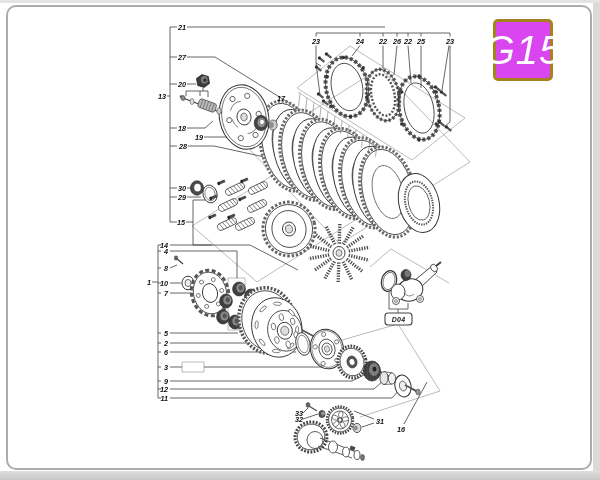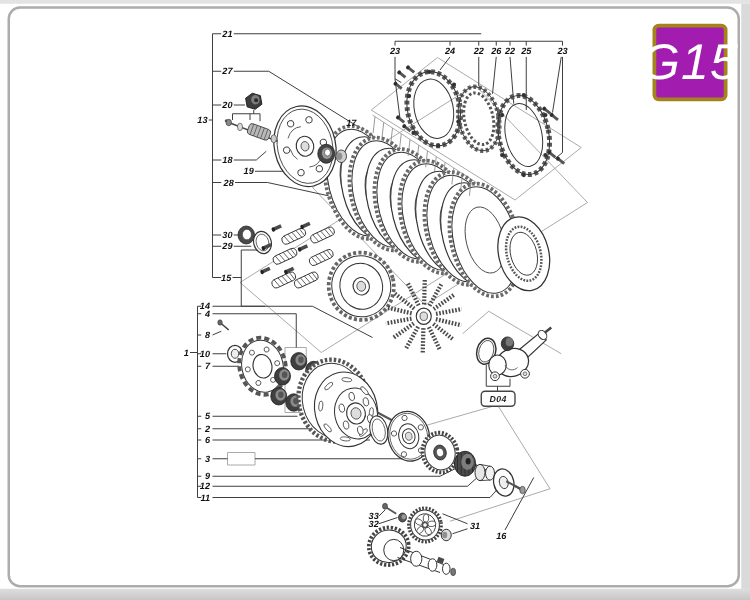--- a/index.html
+++ b/index.html
@@ -4,22 +4,22 @@
 <style>
   html,body{margin:0;padding:0;width:600px;height:480px;overflow:hidden;
     font-family:"Liberation Sans",sans-serif;background:#f4f4f4;}
   #stage{position:absolute;inset:0;width:600px;height:480px;background:#fff;font-style:italic;}
   .edge-top{position:absolute;left:0;top:0;right:0;height:3px;background:#e3e3e3;}
   .edge-right{position:absolute;top:3px;bottom:6px;right:0;width:7px;background:#dadada;}
   .edge-bottom{position:absolute;left:0;right:0;bottom:0;height:9px;
     background:linear-gradient(#dedede,#c6c6c6);}
   .frame{position:absolute;left:6px;top:5px;right:8px;bottom:10px;
     border:2px solid #acacac;border-radius:10px;background:#fff;}
-  .badge{position:absolute;left:522px;top:19px;width:60px;height:62px;
-    background:#a21caf;border:3px solid #a5831c;border-radius:5px;
+  .badge{position:absolute;left:493px;top:19px;width:60px;height:62px;
+    background:#d946ef;border:3px solid #a5831c;border-radius:5px;
     box-sizing:border-box;display:flex;align-items:center;justify-content:center;
     color:#fff;font-size:40px;letter-spacing:1px;font-weight:400;}
   svg{position:absolute;left:0;top:0;}
   svg text{font-family:"Liberation Sans",sans-serif;}
   .callout{font-size:7.3px;font-weight:bold;fill:#111;}
   .refbox-label{font-size:7px;font-weight:bold;fill:#222;letter-spacing:.3px;}
 </style>
 </head>
 <body>
 

